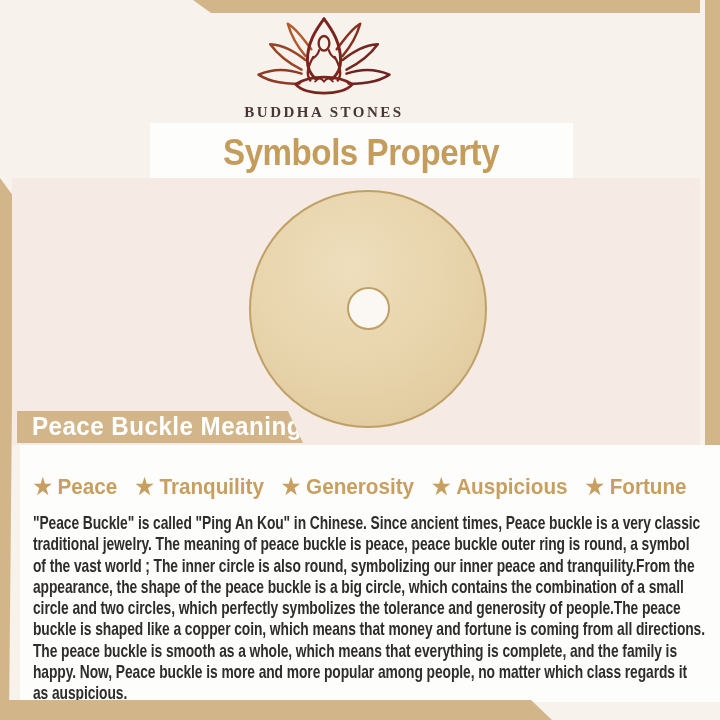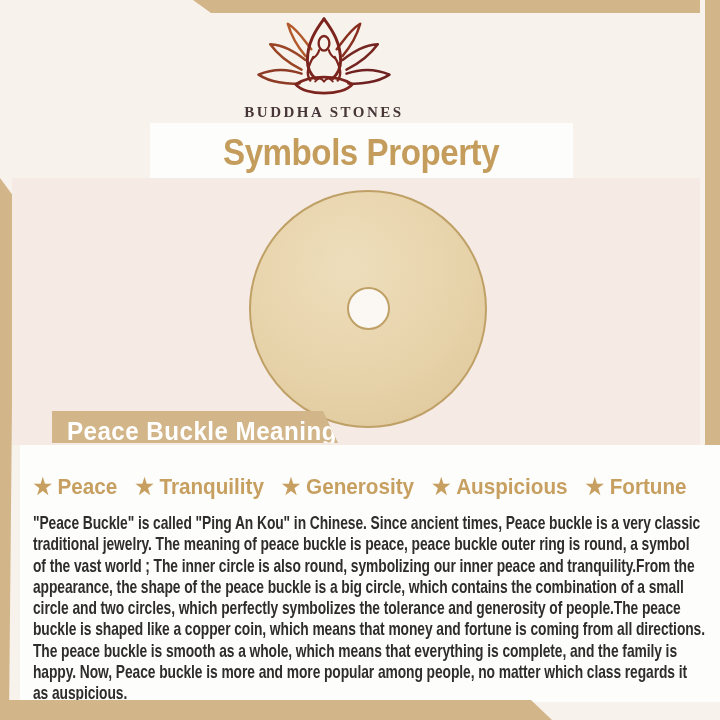--- a/index.html
+++ b/index.html
@@ -37,21 +37,21 @@
   .showcase{position:absolute;left:12px;top:178px;width:693px;height:267px;background:var(--blush);}
   .disc{position:absolute;left:249px;top:190px;width:238px;height:238px;border-radius:50%;
     border:2px solid #bfa066;box-sizing:border-box;
     background:radial-gradient(circle at 42% 32%, #eedebc 0%, #e7d3aa 55%, #ddc497 100%);}
   .hole{position:absolute;left:96px;top:95px;width:43px;height:43px;border-radius:50%;
     background:#fbf7f2;border:2px solid #bfa066;box-sizing:border-box;}
 
   
   .meaning-band{position:absolute;left:17px;top:411px;width:286px;height:40px;background:var(--tan);
     clip-path:polygon(0 0,271px 0,286px 32px,0 32px);z-index:3;
-    display:flex;align-items:center;margin-left:35px;}
+    display:flex;align-items:flex-start;}
   .meaning-band span{padding-left:16px;font-size:26px;font-weight:bold;color:#ffffff;
     transform:scaleX(.93);transform-origin:left center;white-space:nowrap;letter-spacing:.5px;}
 
   
   .text-section{position:absolute;left:20px;top:445px;width:700px;height:257px;background:var(--paper);z-index:2;}
   .stars{position:absolute;left:0;top:29px;width:680px;display:flex;justify-content:center;
     gap:19px;color:#c7a061;font-size:22px;font-weight:bold;transform:scaleX(.94);}
   .stars .prop{white-space:nowrap;}
   .stars .star{margin-right:6px;}
   .desc-wrap{position:absolute;left:13px;top:67px;width:672px;overflow:visible;}

